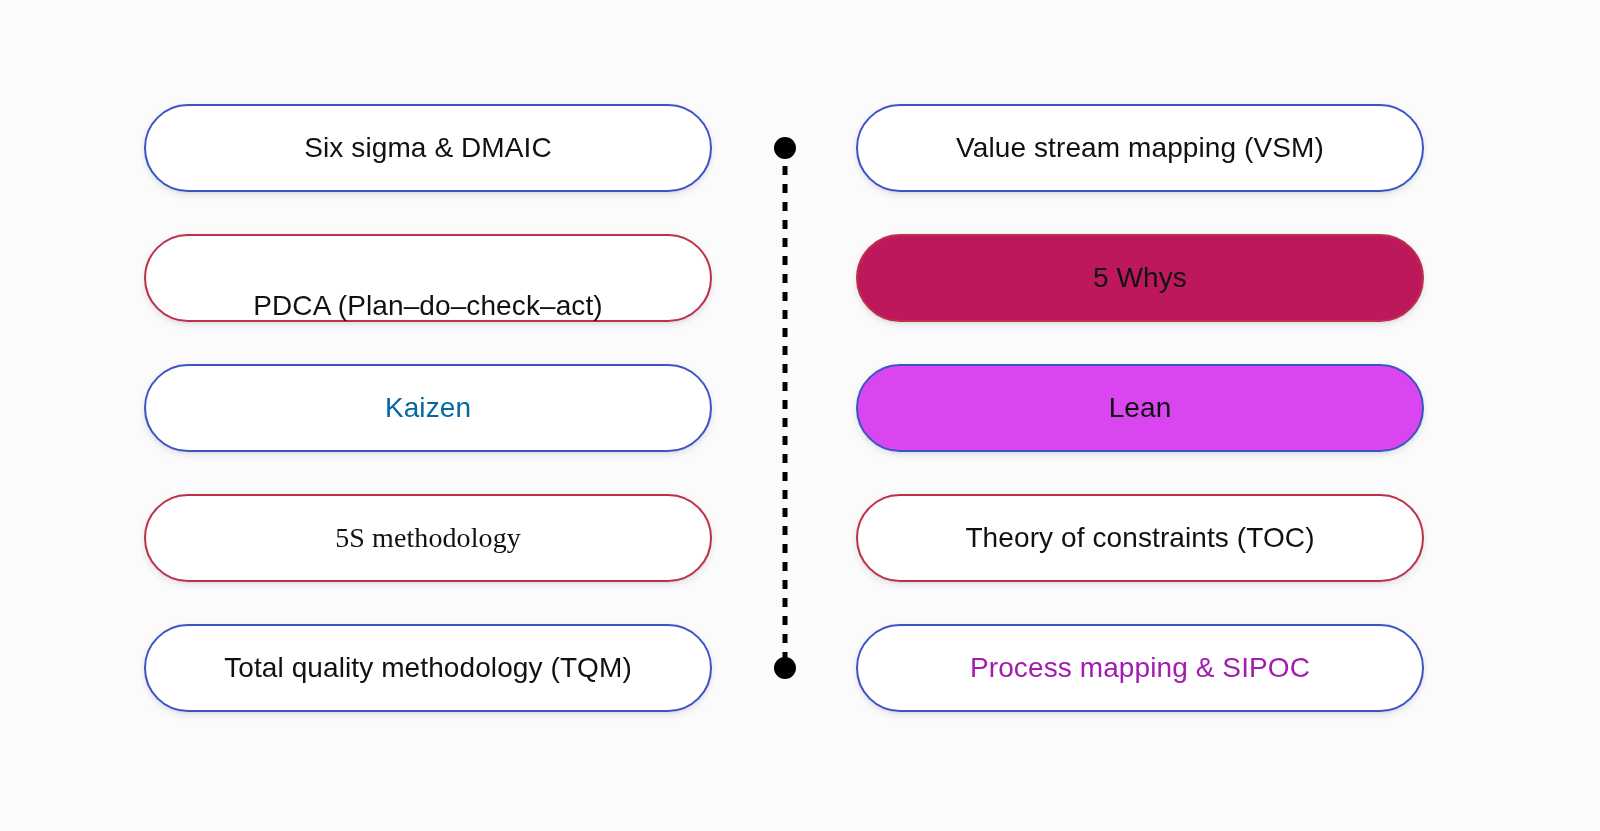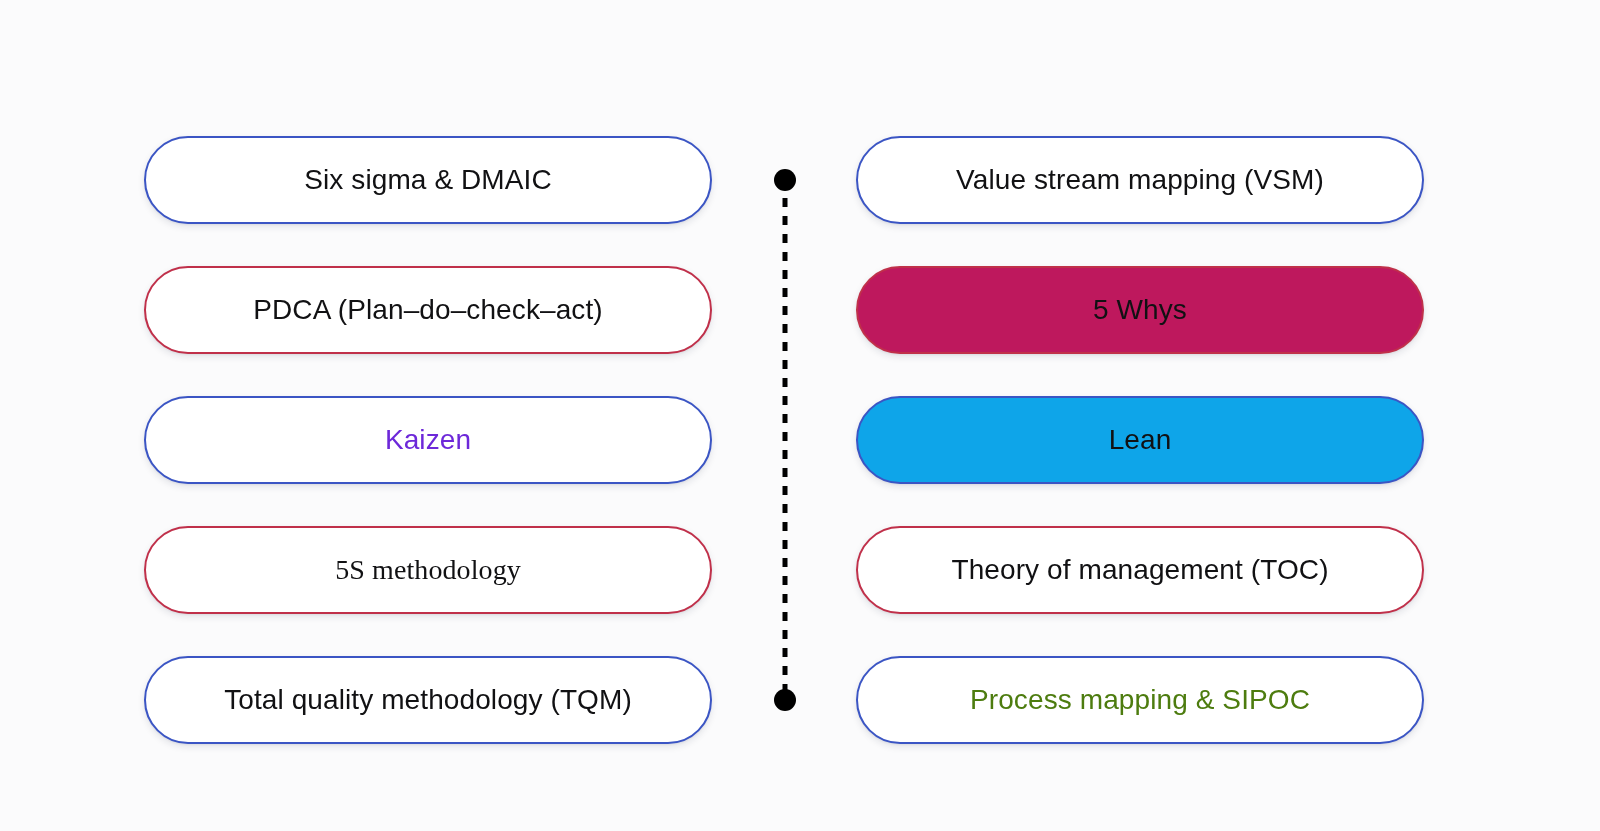--- a/index.html
+++ b/index.html
@@ -13,21 +13,20 @@
     background: #fbfbfc;
     font-family: "Liberation Sans", sans-serif;
     overflow: hidden;
   }
 
   #diagram {
     position: relative;
     width: 1600px;
     height: 726px;
     background: #fbfbfc;
-    margin-top: 32px;
   }
 
   
   .column {
     position: absolute;
     top: 104px;
     width: 568px;
     display: flex;
     flex-direction: column;
     gap: 42px;
@@ -74,49 +73,49 @@
 </style>
 </head>
 <body style="background: rgb(251, 251, 252);">
 
 <div id="diagram" style="background: rgb(251, 251, 252);">
 
   <div id="column-left" class="column">
       <div class="pill blue" style="border-color: rgb(59, 85, 196); background: rgb(255, 255, 255);">
         <span class="pill-label" style="color: rgb(17, 17, 19);">Six sigma &amp; DMAIC</span>
       </div>
-      <div class="pill red" style="border-color: rgb(192, 48, 74); background: rgb(255, 255, 255);">
+      <div class="pill red" style="border-color: rgb(192, 48, 74); background: rgb(255, 255, 255); align-items: flex-end;">
         <span class="pill-label" style="color: rgb(17, 17, 19);">PDCA (Plan–do–check–act)</span>
       </div>
       <div class="pill blue" style="border-color: rgb(59, 85, 196); background: rgb(255, 255, 255);">
-        <span class="pill-label" style="color: #6d28d9;">Kaizen</span>
+        <span class="pill-label" style="color: #0369a1;">Kaizen</span>
       </div>
       <div class="pill red" style="border-color: rgb(192, 48, 74); background: rgb(255, 255, 255);">
         <span class="pill-label" style="color: rgb(17, 17, 19); font-family: Liberation Serif, serif;">5S methodology</span>
       </div>
       <div class="pill blue" style="border-color: rgb(59, 85, 196); background: rgb(255, 255, 255);">
         <span class="pill-label" style="color: rgb(17, 17, 19);">Total quality methodology (TQM)</span>
       </div>
     </div>
 
   <div id="column-right" class="column">
       <div class="pill blue" style="border-color: rgb(59, 85, 196); background: rgb(255, 255, 255);">
         <span class="pill-label" style="color: rgb(17, 17, 19);">Value stream mapping (VSM)</span>
       </div>
       <div class="pill red" style="border-color: rgb(192, 48, 74); background: #be185d;">
         <span class="pill-label" style="color: rgb(17, 17, 19);">5 Whys</span>
       </div>
-      <div class="pill blue" style="border-color: rgb(59, 85, 196); background: #0ea5e9;">
+      <div class="pill blue" style="border-color: rgb(59, 85, 196); background: #d946ef;">
         <span class="pill-label" style="color: rgb(17, 17, 19);">Lean</span>
       </div>
       <div class="pill red" style="border-color: rgb(192, 48, 74); background: rgb(255, 255, 255);">
-        <span class="pill-label" style="color: rgb(17, 17, 19);">Theory of management (TOC)</span>
+        <span class="pill-label" style="color: rgb(17, 17, 19);">Theory of constraints (TOC)</span>
       </div>
       <div class="pill blue" style="border-color: rgb(59, 85, 196); background: rgb(255, 255, 255);">
-        <span class="pill-label" style="color: #4d7c0f;">Process mapping &amp; SIPOC</span>
+        <span class="pill-label" style="color: #a21caf;">Process mapping &amp; SIPOC</span>
       </div>
     </div>
 
   <svg id="divider" viewBox="0 0 1600 831" xmlns="http://www.w3.org/2000/svg">
     <line id="divider-line" x1="785" y1="148" x2="785" y2="668" stroke="#000000" stroke-width="5" stroke-dasharray="9 9"></line>
     <circle id="divider-dot-top" cx="785" cy="148" r="11" fill="#000000"></circle>
     <circle id="divider-dot-bottom" cx="785" cy="668" r="11" fill="#000000"></circle>
   </svg>
 
 </div>

